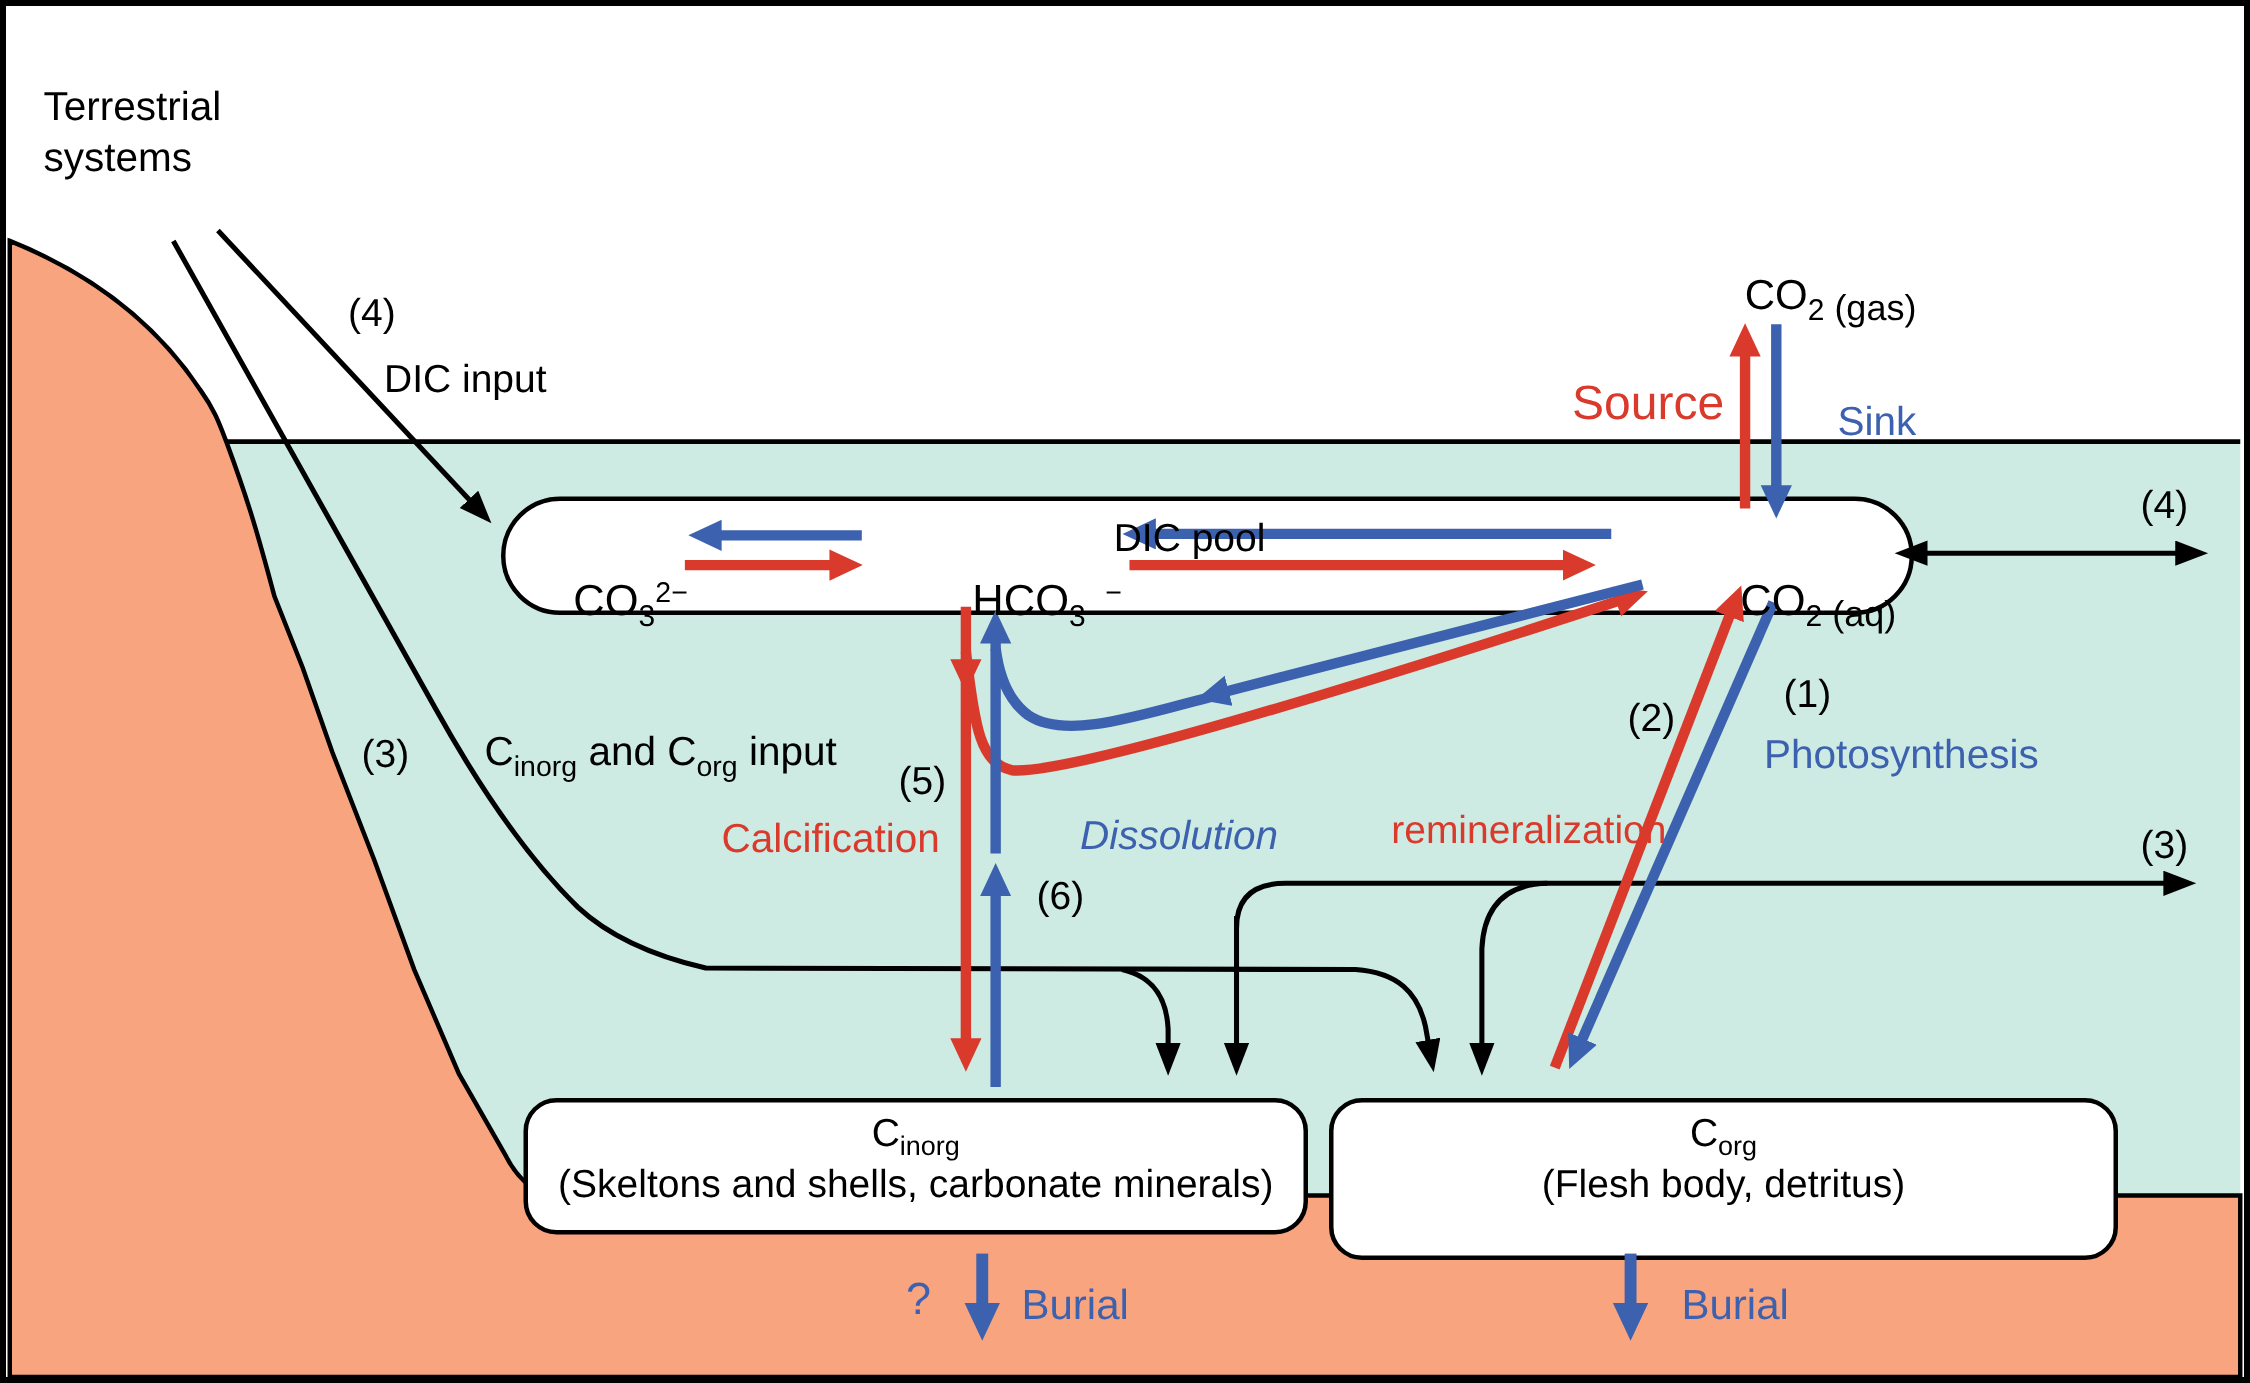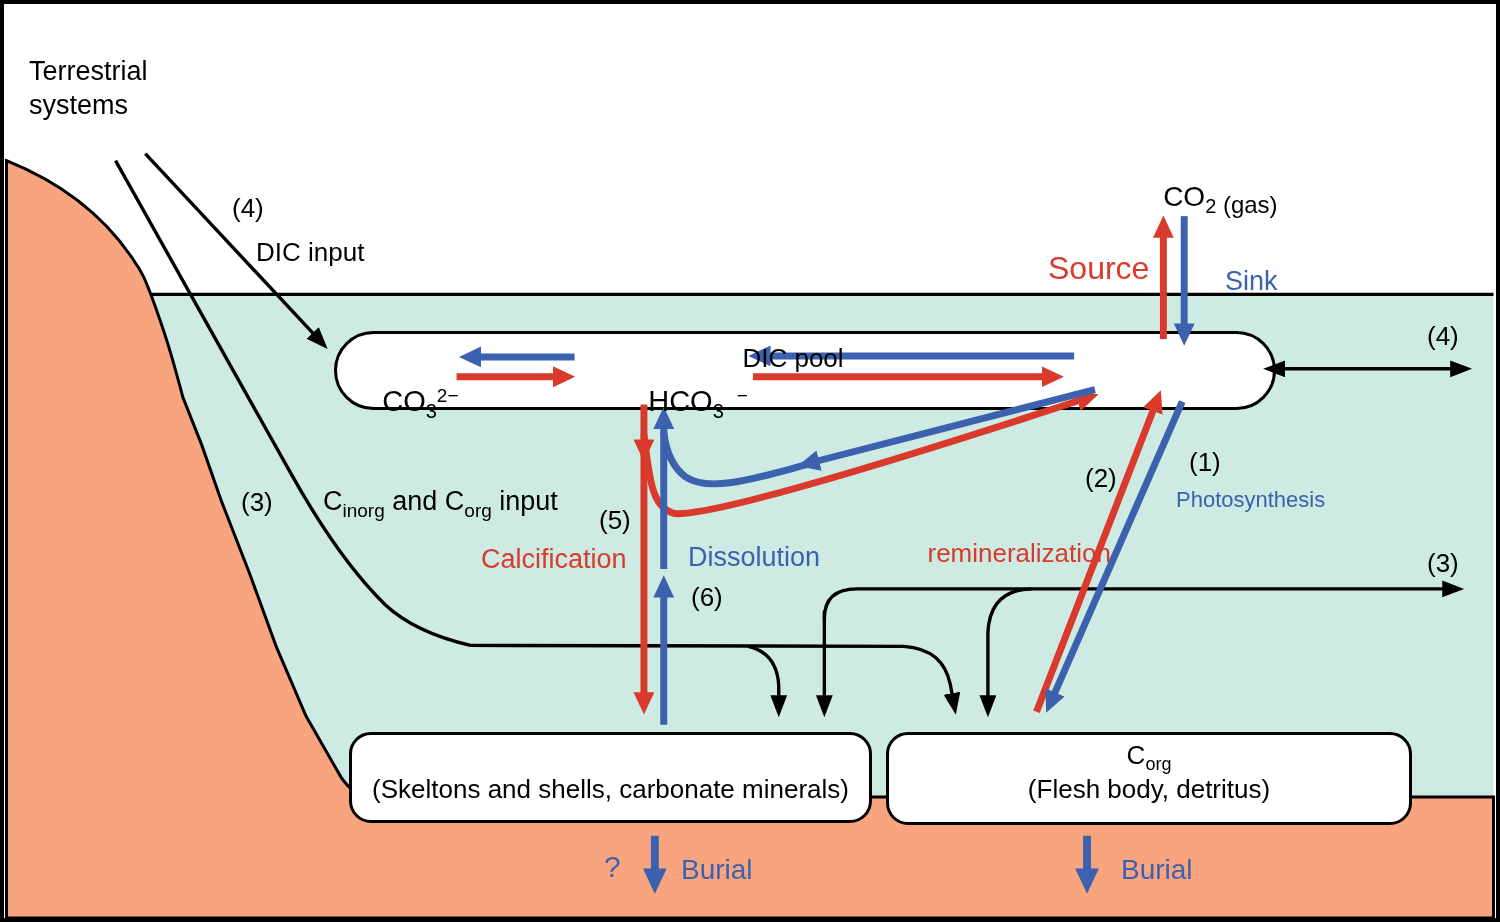--- a/index.html
+++ b/index.html
@@ -9,21 +9,21 @@
   #canvas{
     position:relative; width:1500px; height:922px; box-sizing:border-box;
     border:4px solid var(--ink); overflow:hidden; background:#ffffff;
     font-family:"Liberation Sans","DejaVu Sans",sans-serif; color:var(--ink);
   }
   #canvas svg{position:absolute;left:0;top:0;}
   .layer{position:absolute;left:0;top:0;width:100%;height:100%;}
   .panel{position:absolute;background:var(--box);border:3px solid var(--ink);box-sizing:border-box;}
   #dic-box{left:330px;top:327px;width:942px;height:79px;border-radius:40px;}
   #cinorg-box{left:345px;top:728px;width:523px;height:91px;border-radius:22px;}
-  #corg-box{left:882px;top:728px;width:526px;height:93px;border-radius:22px;}
+  #corg-box{left:882px;top:728px;width:526px;height:108px;border-radius:22px;}
   .lbl{position:absolute;font-size:26px;line-height:1.2;white-space:pre;color:var(--ink);}
   .red{color:var(--red);} .blue{color:var(--blue);}
   .formula{position:absolute;font-size:29px;white-space:pre;color:var(--ink);}
   .fsub{font-size:20px;vertical-align:-7px;}
   .fsup{font-size:19px;vertical-align:9px;}
   .fstate{font-size:24px;vertical-align:-7px;}
   .gap{margin-left:13px;}
   .boxtitle{position:absolute;width:100%;text-align:center;top:5px;font-size:26px;white-space:pre;}
   .boxtitle .fsub{font-size:18px;vertical-align:-6px;}
   .boxcaption{position:absolute;width:100%;text-align:center;top:39px;font-size:26px;white-space:pre;}
@@ -37,20 +37,21 @@
 
   <svg class="layer" width="1500" height="922" viewBox="0 0 1500 922">
     <rect x="0" y="0" width="1500" height="922" fill="#ffffff"></rect>
     <rect x="0" y="293" width="1500" height="629" fill="#cdeae3"></rect>
     <path d="M0,158 C55,180 98,213 128,258 C138,272 141,281 146,294 C160,332 166,352 178,397 L197,445 L217,502 L245,574 L272,648 L302,718 L334,774 Q346,797 366,800 L1500,800 L1500,922 L0,922 Z" fill="#f8a57f" stroke="#000000" stroke-width="3"></path>
     <line x1="146" y1="293" x2="1500" y2="293" stroke="#000000" stroke-width="3.2"></line>
   </svg>
 
   <div class="panel" id="dic-box"></div>
   <div class="panel" id="cinorg-box">
+    <div class="boxtitle"><span>C</span><span class="fsub">inorg</span></div>
     <div class="boxcaption">(Skeltons and shells, carbonate minerals)</div>
   </div>
   <div class="panel" id="corg-box">
     <div class="boxtitle"><span>C</span><span class="fsub">org</span></div>
     <div class="boxcaption">(Flesh body, detritus)</div>
   </div>
 
   <svg class="layer" width="1500" height="922" viewBox="0 0 1500 922" style="pointer-events:none">
     <defs>
       <marker id="mk-b" markerWidth="7" markerHeight="5.2" refX="0.5" refY="2.5" orient="auto-start-reverse" markerUnits="strokeWidth">
@@ -104,34 +105,37 @@
   <div class="lbl blue" style="left:1221px;top:245px;font-size:27px;margin-top:16px;">Sink</div>
   <div class="lbl" style="left:789px;top:311px;transform:translateX(-50%);margin-top:28px;">DIC pool</div>
   <div class="lbl" style="left:1423px;top:317px;">(4)</div>
 
   <div class="formula" style="left:346px;top:348px;">
     <span>CO</span><span class="fsub">3</span><span class="fsup">2−</span>
   </div>
   <div class="formula" style="left:612px;top:348px;">
     <span>HCO</span><span class="fsub">3</span><span class="fsup gap">−</span>
   </div>
+  <div class="formula" style="left:1124px;top:348px;">
+    <span>CO</span><span class="fsub">2</span><span class="fstate"> (aq)</span>
+  </div>
 
   <div class="lbl" style="left:237px;top:483px;">(3)</div>
   <div class="formula" style="left:289px;top:451px;font-size:27px;">
     <span>C</span><span class="fsub" style="font-size:19px">inorg</span><span> and C</span><span class="fsub" style="font-size:19px">org</span><span> input</span>
   </div>
 
   <div class="lbl" style="left:595px;top:501px;">(5)</div>
   <div class="lbl red" style="left:477px;top:539px;font-size:27px;">Calcification</div>
-  <div class="lbl blue" style="left:684px;top:537px;font-size:27px;">Dissolution</div>
+  <div class="lbl blue" style="left:716px;top:537px;font-size:27px;font-style:italic;">Dissolution</div>
   <div class="lbl" style="left:687px;top:578px;">(6)</div>
 
   <div class="lbl" style="left:1081px;top:459px;">(2)</div>
   <div class="lbl red ralign" style="left:880px;top:534px;">remineralization</div>
   <div class="lbl" style="left:1185px;top:443px;">(1)</div>
-  <div class="lbl blue" style="left:1172px;top:483px;font-size:22px;text-align:right;">Photosynthesis</div>
+  <div class="lbl blue" style="left:1172px;top:483px;font-size:27px;text-align:right;">Photosynthesis</div>
   <div class="lbl" style="left:1423px;top:544px;">(3)</div>
 
   <div class="lbl blue" style="left:600px;top:845px;font-size:30px;">?</div>
   <div class="lbl blue" style="left:677px;top:849px;font-size:28px;">Burial</div>
   <div class="lbl blue" style="left:1117px;top:849px;font-size:28px;">Burial</div>
 
 </div>
 
 </body></html>

